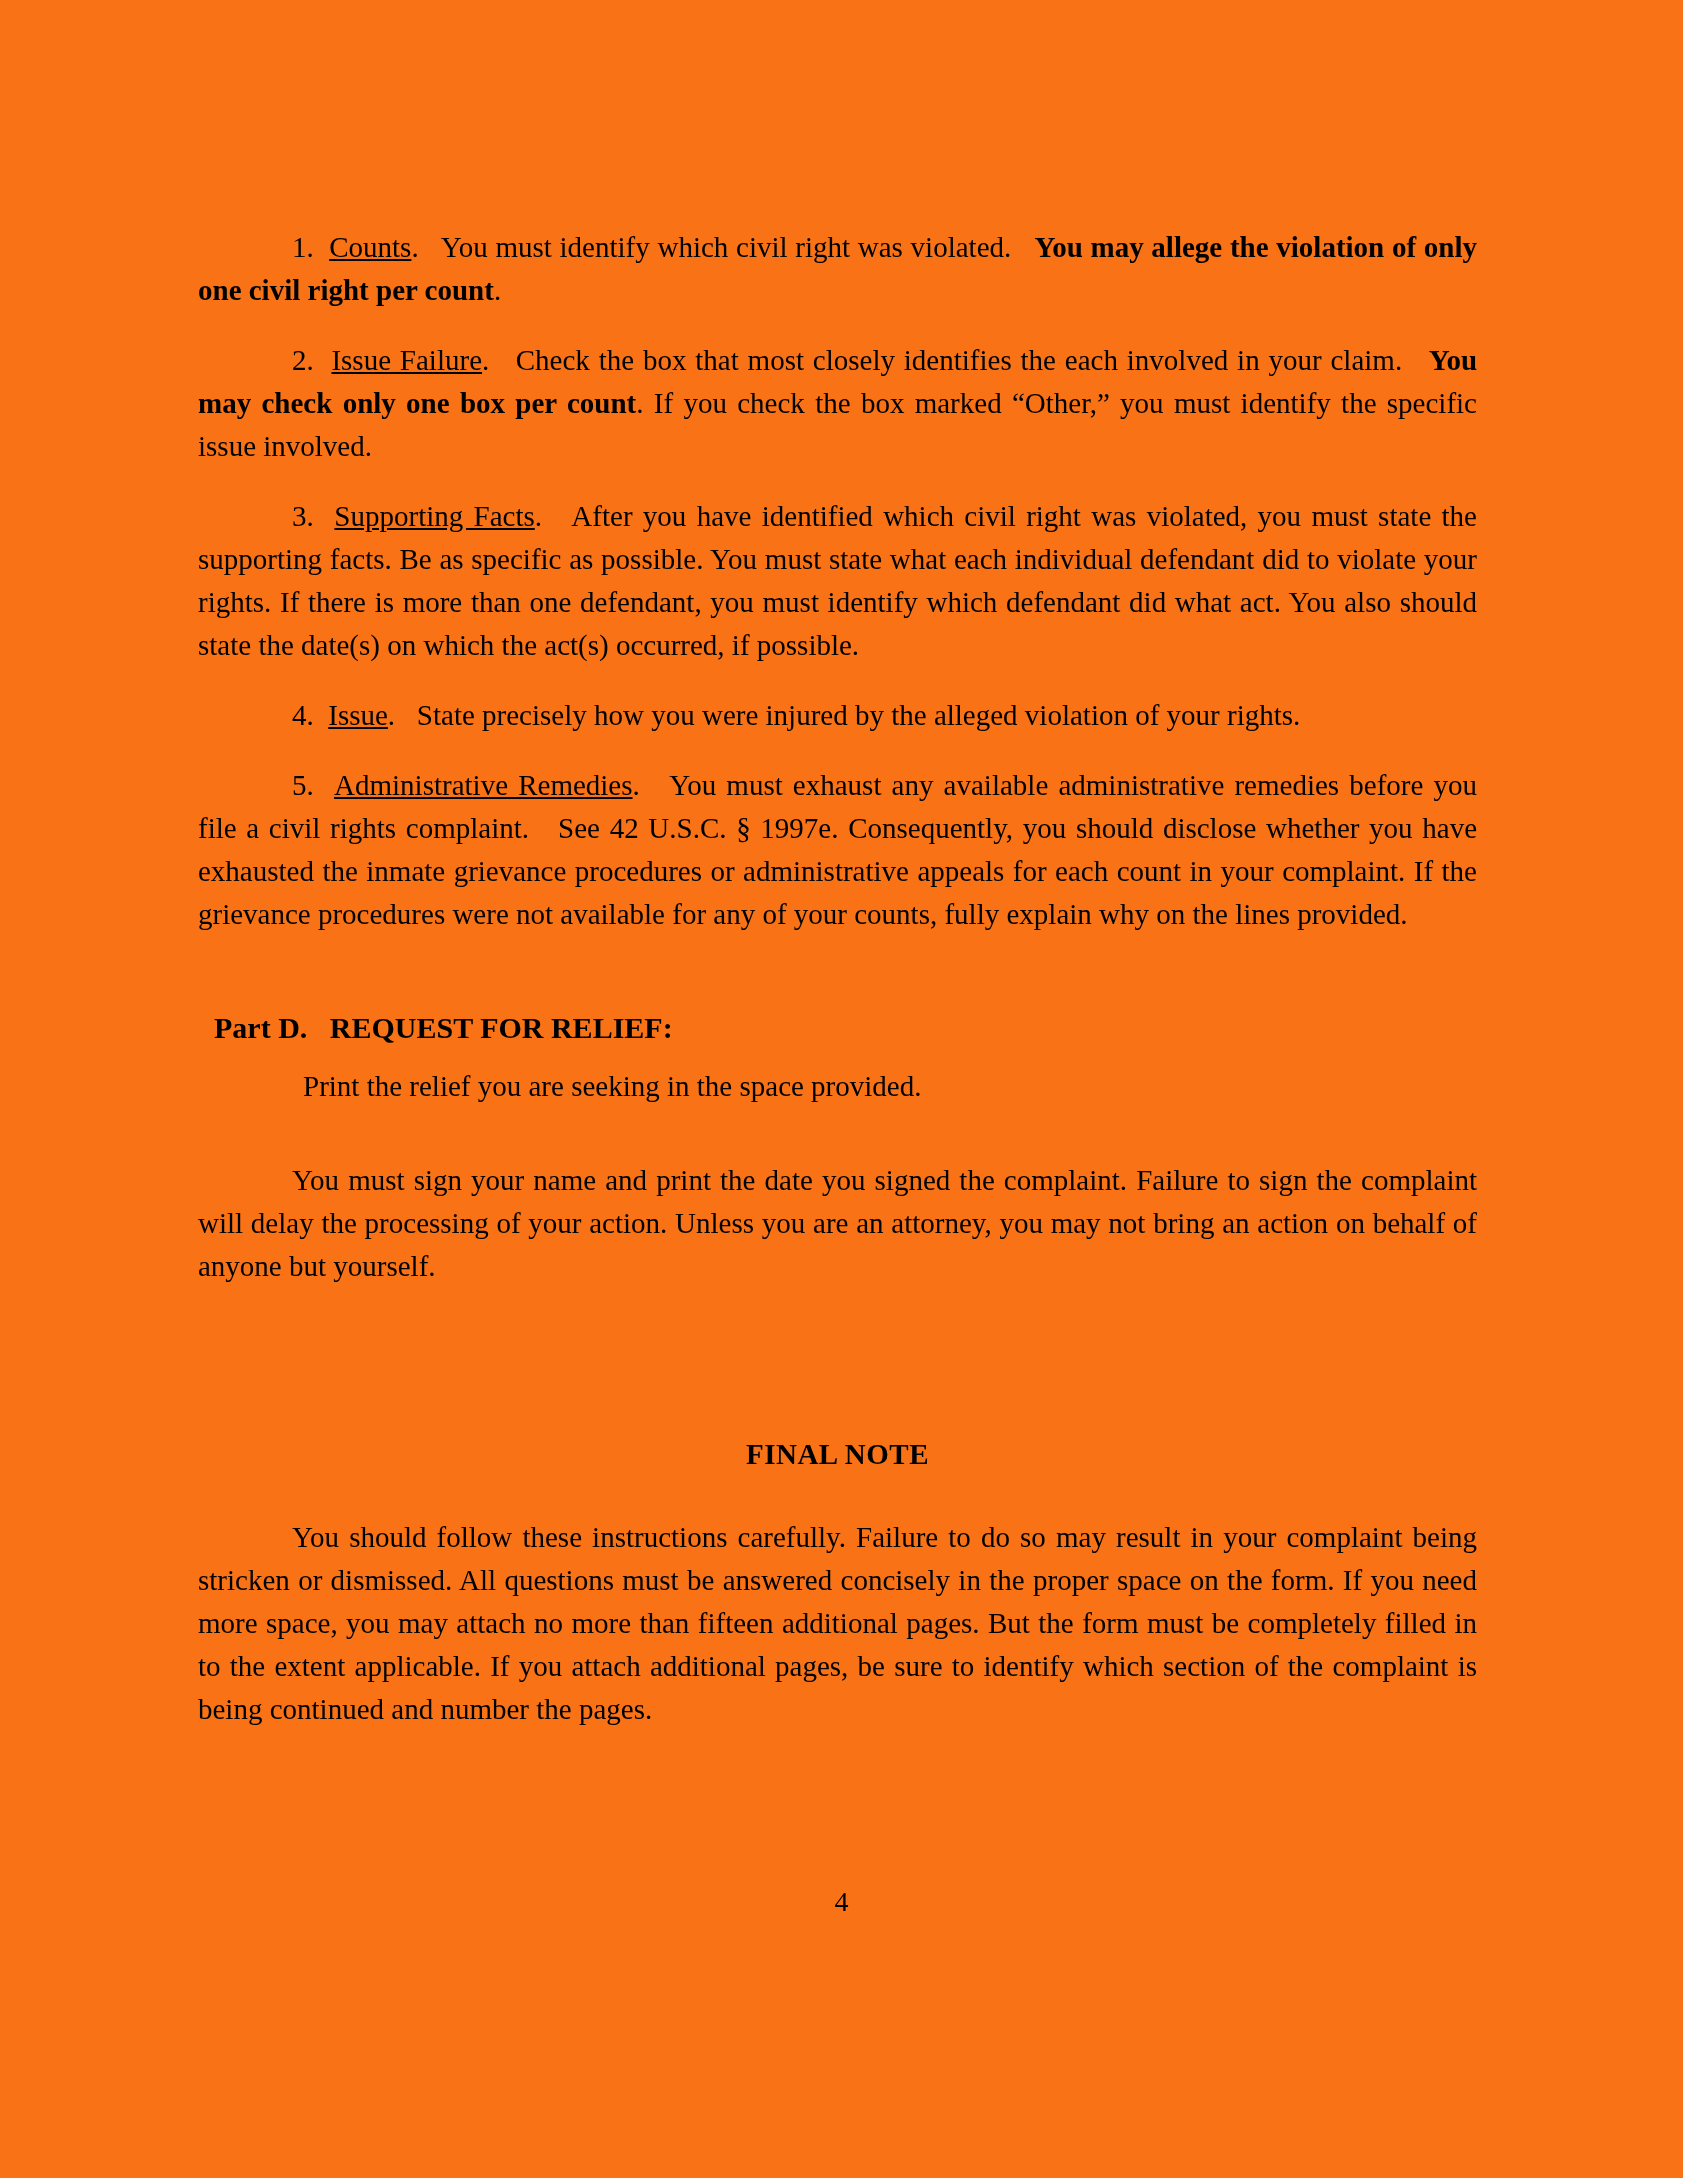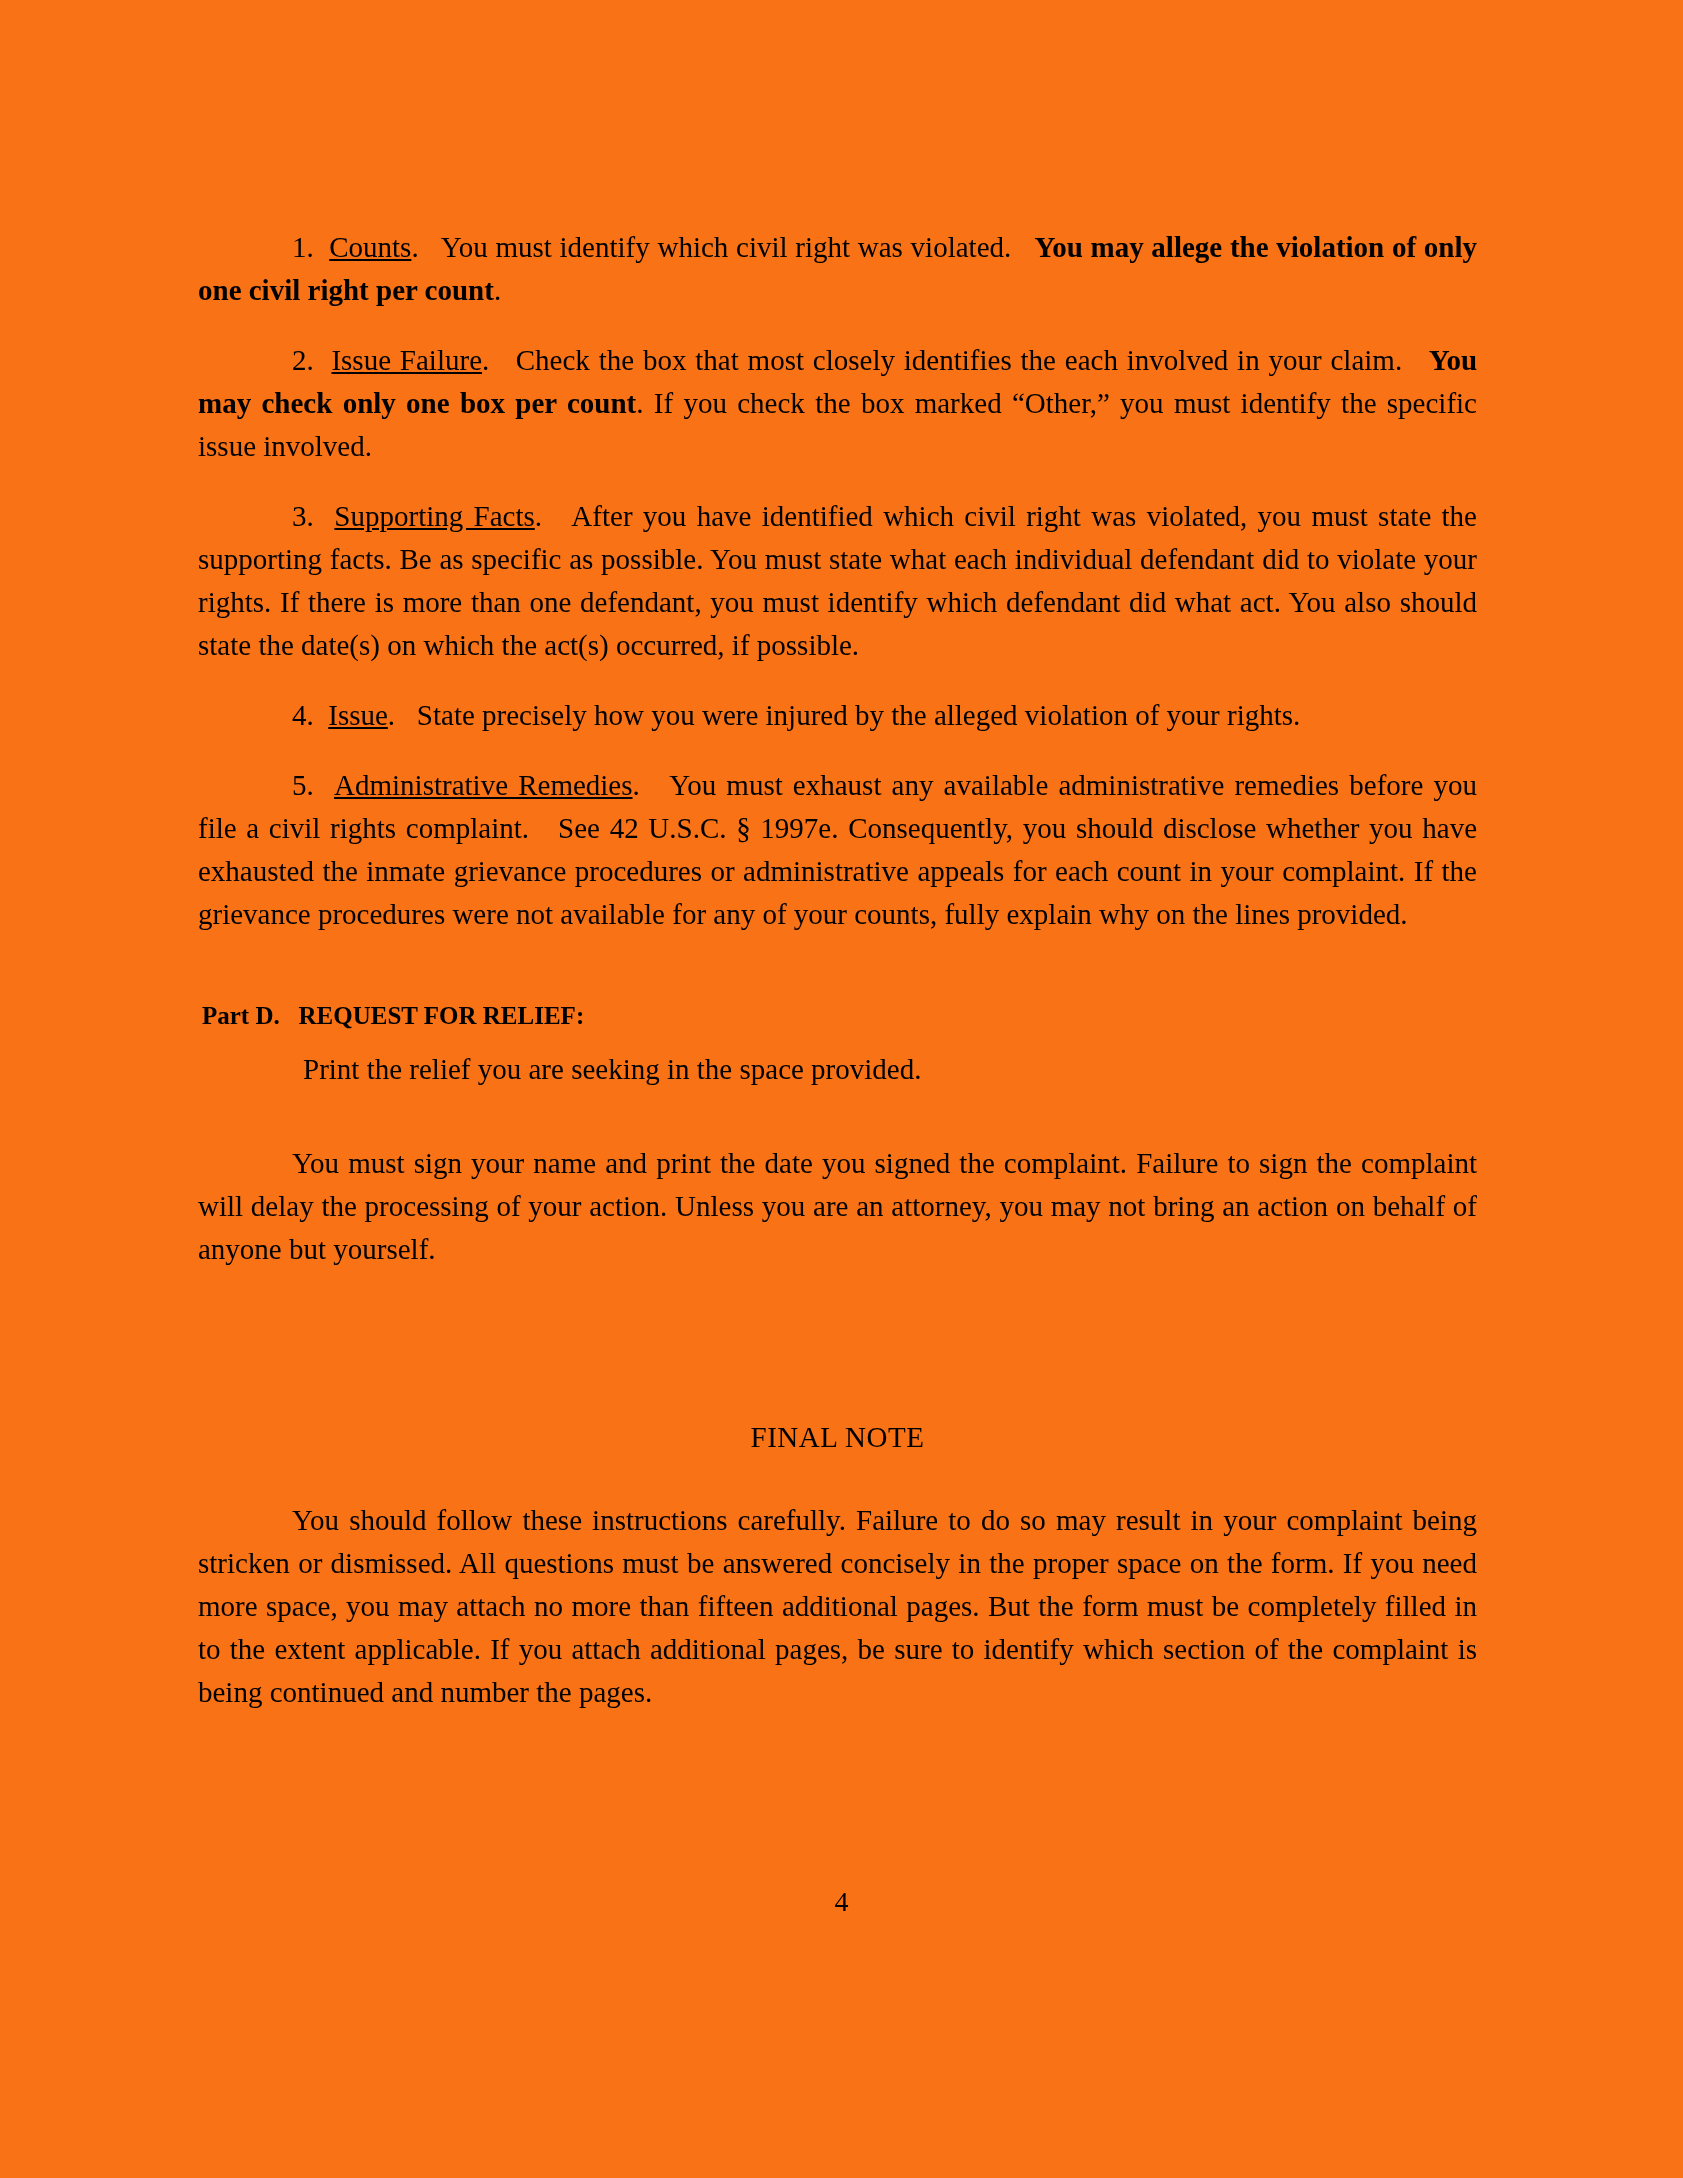--- a/index.html
+++ b/index.html
@@ -53,44 +53,44 @@
     text-decoration: underline;
   }
   .para .b {
     font-weight: bold;
   }
   .para .i {
   }
 
   
   .section-head {
-    font-size: 25px;
+    font-size: 30px;
     line-height: 43px;
     font-weight: bold;
     text-align: left;
-    margin: 4px;
+    margin: 16px;
     white-space: pre;
   }
 
   .sub-line {
     font-size: 29px;
     line-height: 43px;
     margin: 11px;
     text-indent: 94px;
     text-align: left;
   }
 
   .spacer-sm { height: 27px; }
   .spacer-md { height: 40px; }
   .spacer-lg { height: 59px; }
 
   .center-head {
     font-size: 29px;
     line-height: 43px;
-    font-weight: normal;
+    font-weight: bold;
     text-align: center;
     margin: 0;
     letter-spacing: 0.5px;
   }
 
   .page-number {
     position: absolute;
     left: 0;
     top: 1886px;
     width: 1683px;

